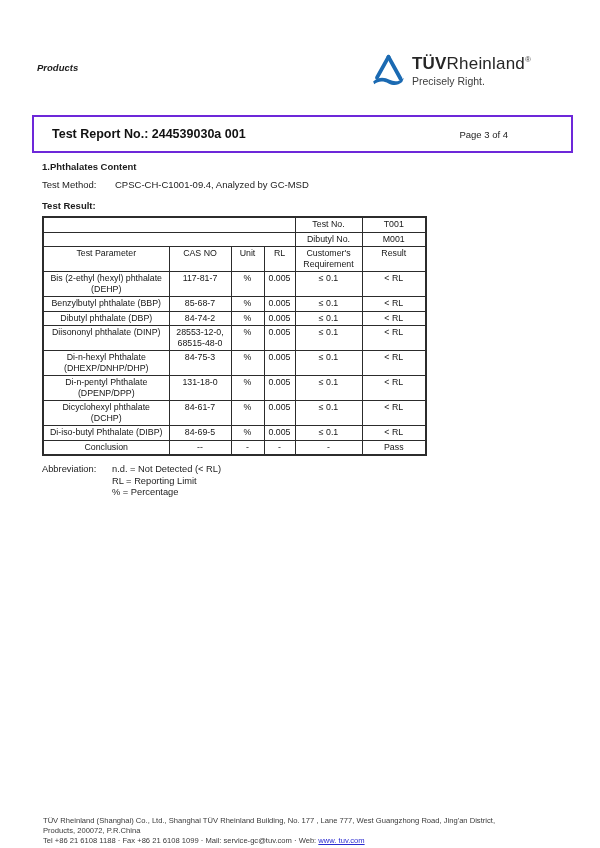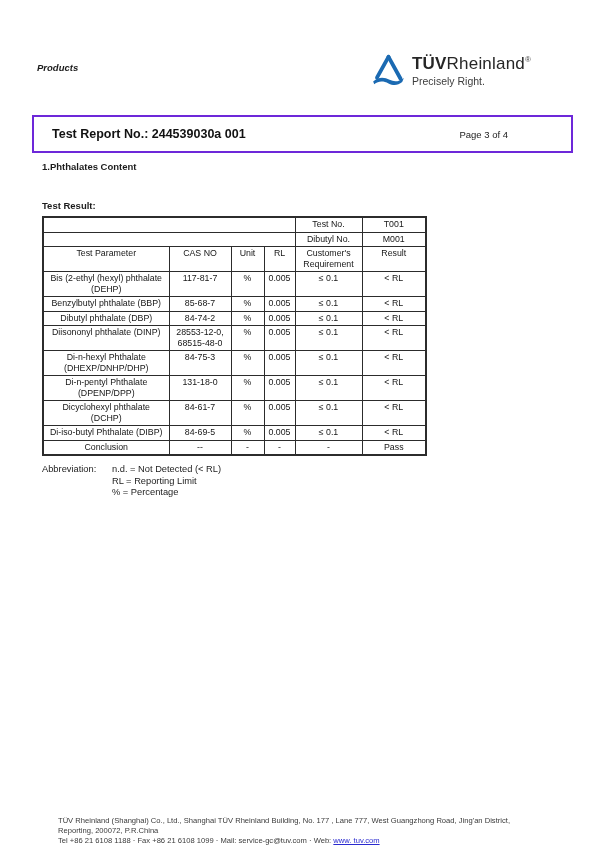--- a/index.html
+++ b/index.html
@@ -66,21 +66,21 @@
   .result-table .empty-span { border-right: 1px solid #2c2c2c; }
 
   
   .abbr-block { position: absolute; left: 42px; top: 436px; font-size: 9.3px; display: flex; }
   .abbr-label { font-weight: normal; width: 70px; flex: 0 0 auto; }
   .abbr-lines { display: flex; flex-direction: column; }
   .abbr-lines .abbr-line { line-height: 11.5px; }
 
   
   .footer-block {
-    position: absolute; left: 58px; top: 788px; width: 520px;
+    position: absolute; left: 43px; top: 788px; width: 520px;
     font-size: 7.6px; line-height: 10px; color: #3a3a3a;
   }
   .footer-link { color: #2a2acf; text-decoration: underline; cursor: pointer; }
 </style>
 </head>
 <body>
 
 <div class="page">
 
   <div class="products-label">Products</div>
@@ -96,20 +96,24 @@
       <div class="logo-tagline">Precisely Right.</div>
     </div>
   </div>
 
   <div class="title-box">
     <span class="report-no">Test Report No.: 244539030a 001</span>
     <span class="page-label">Page 3 of 4</span>
   </div>
 
   <div class="section-heading">1.Phthalates Content</div>
+  <div class="test-method-line">
+    <span class="test-method-label">Test Method:</span>
+    <span>CPSC-CH-C1001-09.4, Analyzed by GC-MSD</span>
+  </div>
   <div class="test-result-label">Test Result:</div>
 
   <table class="result-table">
     <colgroup>
       <col style="width:126px">
         <col style="width:62px">
         <col style="width:33px">
         <col style="width:31px">
         <col style="width:67px">
         <col style="width:64px">
@@ -212,17 +216,17 @@
     <span class="abbr-label">Abbreviation:</span>
     <span class="abbr-lines">
       <span class="abbr-line">n.d. = Not Detected (&lt; RL)</span>
       <span class="abbr-line">RL = Reporting Limit</span>
       <span class="abbr-line">% = Percentage</span>
     </span>
   </div>
 
   <div class="footer-block">
     <div>TÜV Rheinland (Shanghai) Co., Ltd., Shanghai TÜV Rheinland Building, No. 177 , Lane 777, West Guangzhong Road, Jing'an District,</div>
-    <div>Reporting, 200072, P.R.China</div>
+    <div>Products, 200072, P.R.China</div>
     <div><span>Tel +86 21 6108 1188 · Fax +86 21 6108 1099 · Mail: service-gc@tuv.com · Web: </span><span class="footer-link">www. tuv.com</span></div>
   </div>
 
 </div>
 
 </body></html>

